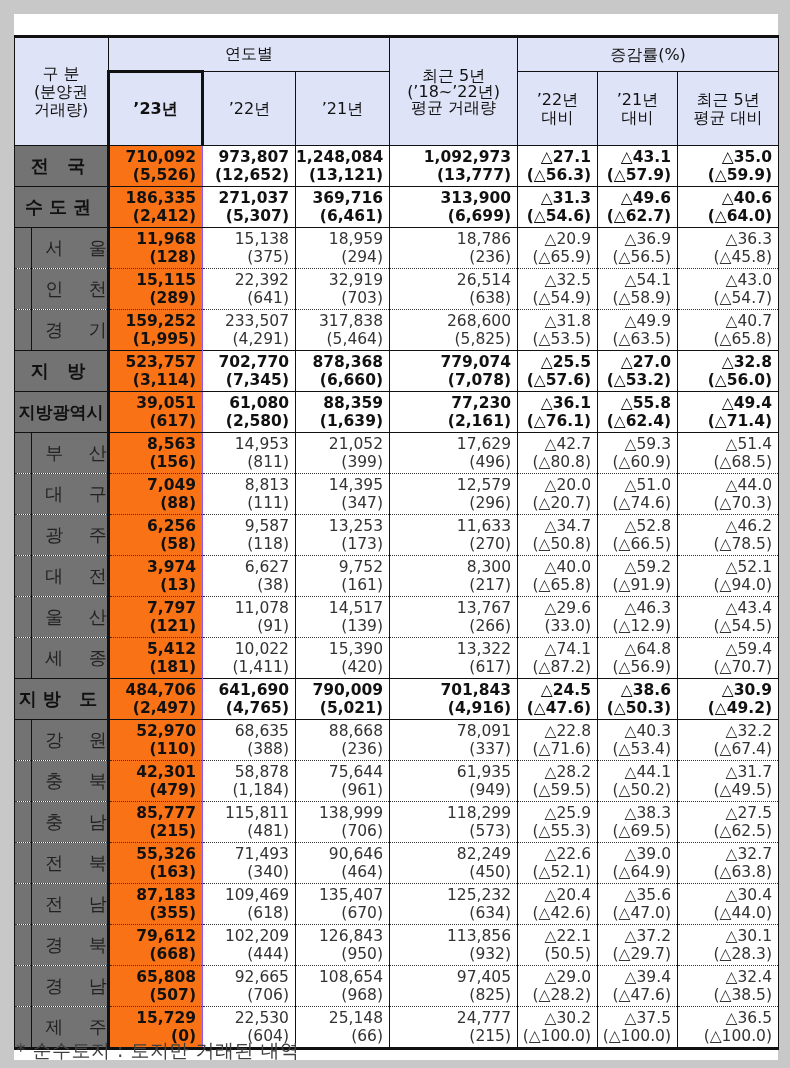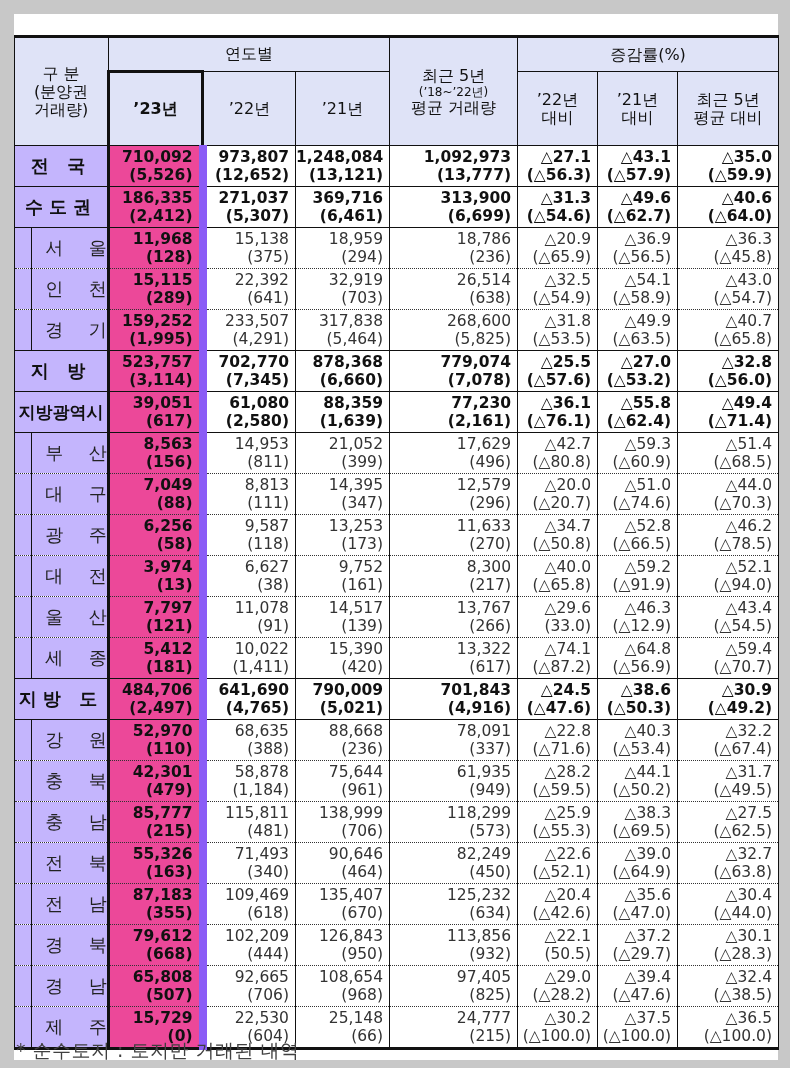--- a/index.html
+++ b/index.html
@@ -31,38 +31,38 @@
   table.stats col.c6 { width: 80px; }
   table.stats col.c7 { width: 101px; }
 
   table.stats th {
     background: #dfe3f7; font-weight: normal; text-align: center;
     border: 1px solid #111; font-size: 16px; line-height: 18px; padding: 0;
   }
   table.stats thead tr.h1 th { height: 32px; border-top: 3px solid #111; }
   table.stats thead tr.h2 th { height: 72px; }
   th.yr23 { font-weight: bold !important; border-left: 3px solid #111 !important; border-right: 3px solid #111 !important; border-top: 3px solid #111 !important; }
-  th .small { font-size: 12px; line-height: 14px; display: block; }
+  th .small { font-size: 16px; line-height: 14px; display: block; }
   th .blk { display: block; }
 
   table.stats tbody td {
     height: 40px; padding: 0 6px 0 0; text-align: right;
     font-size: 15.5px; line-height: 18px; color: #333;
     border-left: 1px solid #111; border-right: 1px solid #111;
     border-bottom: 1px dotted #333; white-space: nowrap;
     vertical-align: middle;
   }
   table.stats tbody td .v { display: block; }
   table.stats tbody tr.major td { font-weight: bold; color: #111; border-bottom: 1px solid #111; border-top: 1px solid #111; }
   table.stats tbody tr.last td { border-bottom: 3px solid #111; margin-left: 40px; }
-  table.stats tbody td.y23 { background: #ec4899; font-weight: bold; color: #111;
-    border-left: 3px solid #111; border-right: 8px solid #8b5cf6; }
+  table.stats tbody td.y23 { background: #f97316; font-weight: bold; color: #111;
+    border-left: 3px solid #111; border-right: 1px solid #8b5cf6; }
 
   table.stats tbody td.label {
-    background: #c4b5fd; text-align: center; padding: 0; color: #222;
+    background: #737373; text-align: center; padding: 0; color: #222;
     font-size: 18px; letter-spacing: 10px; border-right: 1px solid #111;
     position: relative;
   }
   table.stats tbody tr.major td.label { font-weight: bold; color: #111; letter-spacing: 6px; font-size: 18px; }
   table.stats tbody tr.major td.label.tight { letter-spacing: 0px; font-size: 17px; }
   table.stats tbody td.label.sub { border-left: 1px solid #111; }
   .sub-inner {
     position: absolute; left: 16px; top: -1px; bottom: -1px; right: 0;
     border-left: 1px solid #111; display: flex; align-items: center; justify-content: center;
     padding-left: 23px;

